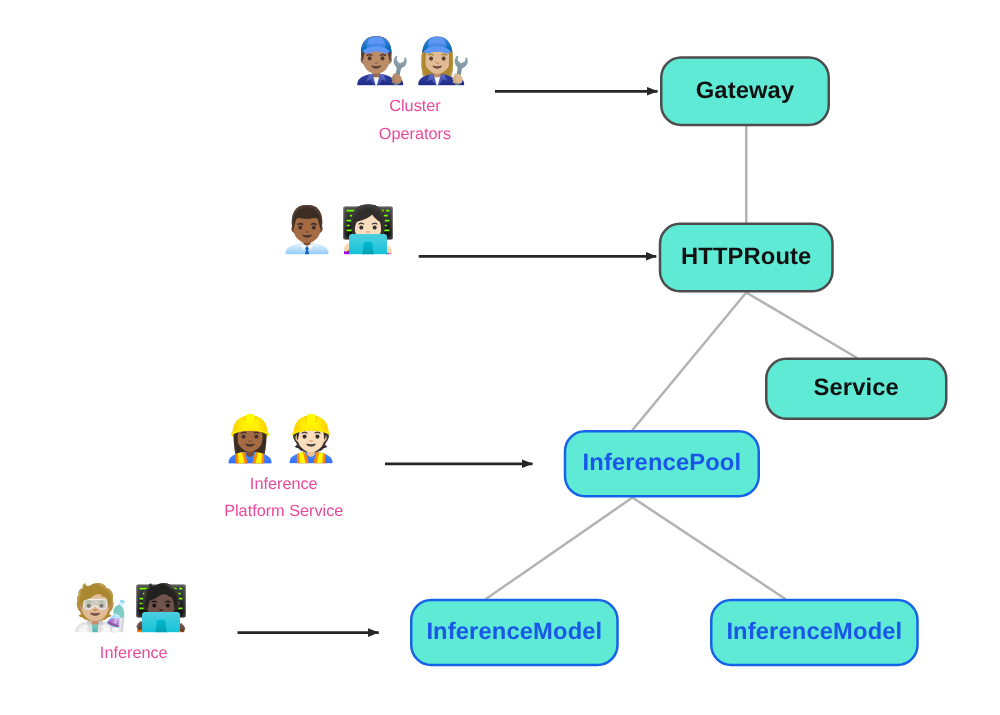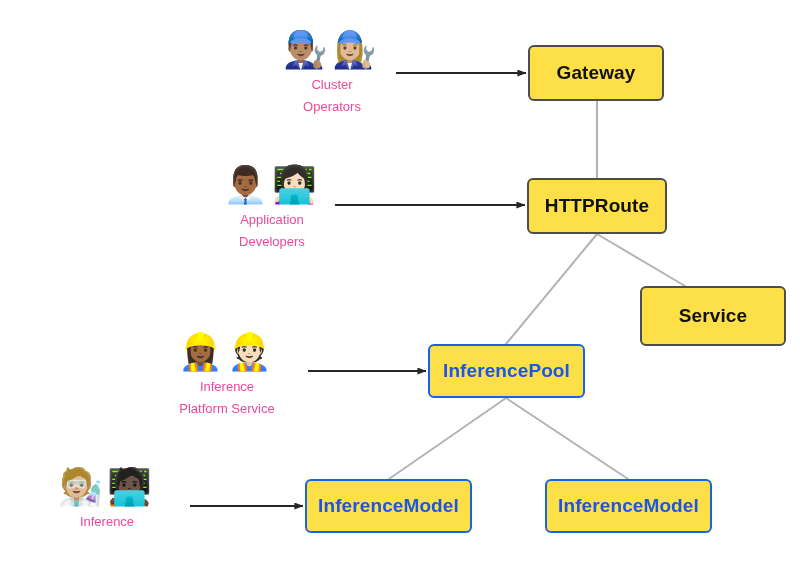--- a/index.html
+++ b/index.html
@@ -28,39 +28,40 @@
     pointer-events: none;
   }
 
   
   .node {
     position: absolute;
     box-sizing: border-box;
     display: flex;
     align-items: center;
     justify-content: center;
-    border-radius: 6px;
-    background: #fde047;
+    border-radius: 17px;
+    background: #5eead4;
     text-align: center;
     line-height: 1.1;
   }
   .node .node-label {
     font-size: 19px;
     font-weight: bold;
     letter-spacing: 0.1px;
     white-space: nowrap;
   }
   .node.dark {
     border: 2px solid #4d4d4d;
   }
   .node.dark .node-label {
     color: #111111;
   }
   .node.blue {
     border: 2.5px solid #1763e8;
+    margin-left: 23px;
   }
   .node.blue .node-label {
     color: #1a56e8;
   }
 
   
   .persona {
     position: absolute;
     box-sizing: border-box;
     display: flex;
@@ -111,21 +112,21 @@
       </g>
   </svg>
 
   <div id="node-layer">
       <div class="node dark" style="left: 528px; top: 45px; width: 136px; height: 56px;">
         <span class="node-label">Gateway</span>
       </div>
       <div class="node dark" style="left: 527px; top: 178px; width: 140px; height: 56px; justify-content: center;">
         <span class="node-label">HTTPRoute</span>
       </div>
-      <div class="node dark" style="left: 640px; top: 286px; width: 146px; height: 60px;">
+      <div class="node dark" style="left: 612px; top: 286px; width: 146px; height: 50px;">
         <span class="node-label">Service</span>
       </div>
       <div class="node blue" style="left: 428px; top: 344px; width: 157px; height: 54px;">
         <span class="node-label">InferencePool</span>
       </div>
       <div class="node blue" style="left: 305px; top: 479px; width: 167px; height: 54px;">
         <span class="node-label">InferenceModel</span>
       </div>
       <div class="node blue" style="left: 545px; top: 479px; width: 167px; height: 54px;">
         <span class="node-label">InferenceModel</span>
@@ -135,24 +136,20 @@
   <div id="persona-layer">
       <div class="persona" style="left: 222px; top: 28px;">
         <div class="persona-emojis">👨🏽‍🔧👩🏼‍🔧</div>
         <div class="persona-name">
           <span class="ln">Cluster</span>
           <span class="ln">Operators</span>
         </div>
       </div>
       <div class="persona" style="left: 162px; top: 163px;">
         <div class="persona-emojis">👨🏾‍💼👩🏻‍💻</div>
-        <div class="persona-name">
-          <span class="ln">Application</span>
-          <span class="ln">Developers</span>
-        </div>
       </div>
       <div class="persona" style="left: 117px; top: 330px;">
         <div class="persona-emojis">👷🏾‍♀️👷🏻</div>
         <div class="persona-name">
           <span class="ln">Inference</span>
           <span class="ln">Platform Service</span>
         </div>
       </div>
       <div class="persona" style="left: -3px; top: 465px;">
         <div class="persona-emojis">🧑🏼‍🔬🧑🏿‍💻</div>

